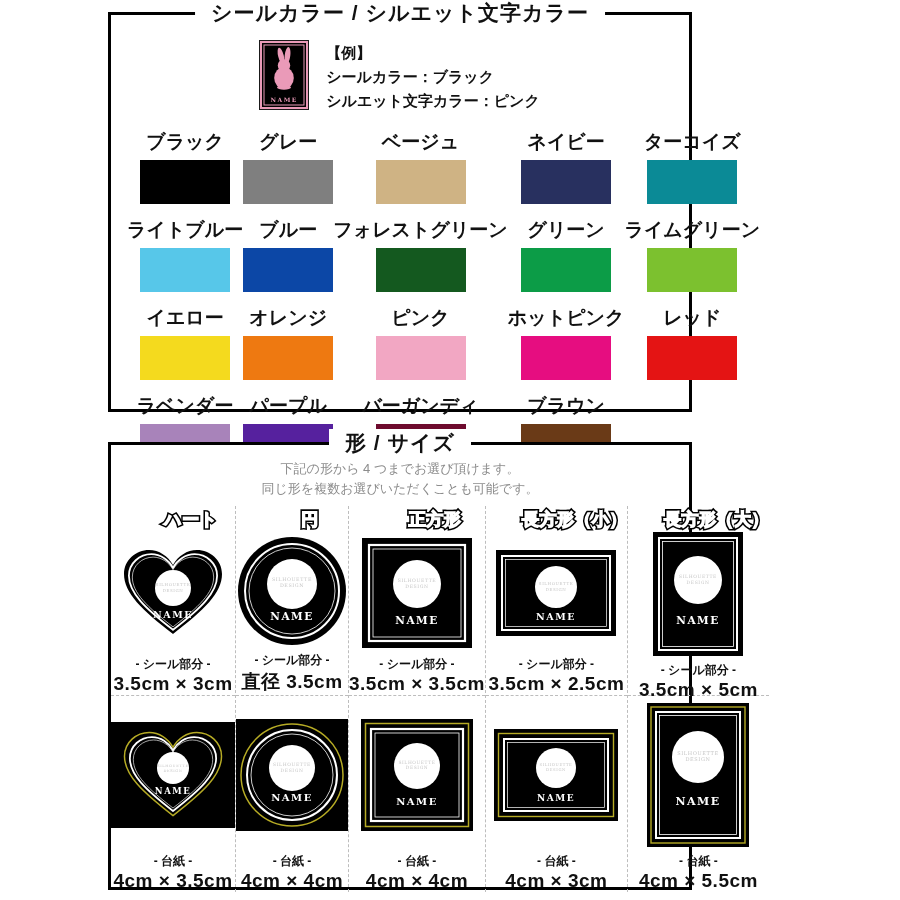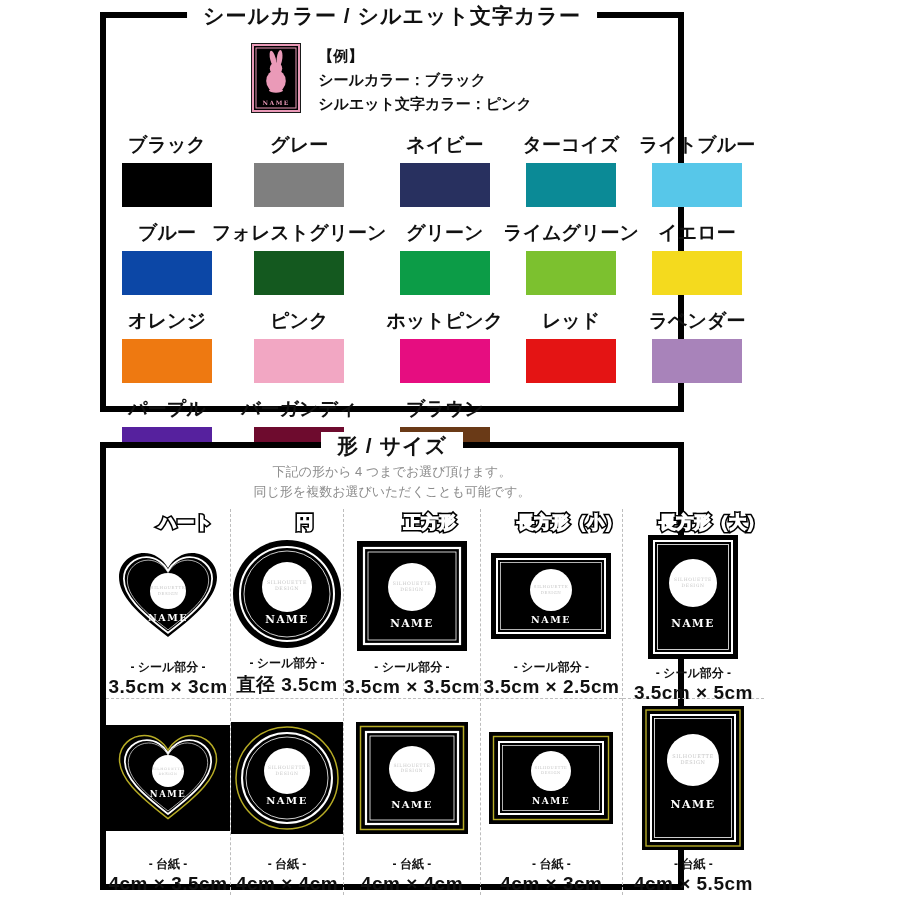--- a/index.html
+++ b/index.html
@@ -1,17 +1,17 @@
 <!DOCTYPE html>
 <html><head>
 <meta charset="utf-8">
 <style>
   html,body{margin:0;padding:0;background:#fff;width:900px;height:900px;
     font-family:"Liberation Sans","DejaVu Sans",sans-serif;color:#111;}
-  .box{position:absolute;left:100px;width:584px;border:6px solid #000000;box-sizing:border-box;background:#fff;}
+  .box{position:absolute;left:108px;width:584px;border:3px solid #000000;box-sizing:border-box;background:#fff;}
   .box1{top:12px;height:400px;}
   .box2{top:442px;height:448px;}
   .box-title{position:absolute;top:-16px;left:50%;transform:translateX(-50%);
     background:#fff;padding:0 16px;font-size:21px;font-weight:800;white-space:nowrap;letter-spacing:1px;}
   
   .example-row{display:flex;justify-content:center;align-items:flex-start;gap:18px;margin-top:26px;}
   .example-card{width:48px;height:68px;background:#000;border:2px solid #ea9ab8;outline:1px solid #1a1a1a;
     box-shadow:inset 0 0 0 1.5px #000, inset 0 0 0 2.5px #ea9ab8;
     display:flex;flex-direction:column;align-items:center;justify-content:flex-end;padding-bottom:4px;box-sizing:border-box;}
   .example-name{color:#ea9ab8;font-size:6px;font-weight:700;letter-spacing:1.5px;
@@ -72,20 +72,24 @@
   <div class="color-grid">
       <div class="swatch-cell">
         <div class="swatch-label">ブラック</div>
         <div class="swatch-box" style="background: rgb(0, 0, 0);"></div>
       </div>
       <div class="swatch-cell">
         <div class="swatch-label">グレー</div>
         <div class="swatch-box" style="background: rgb(127, 127, 127);"></div>
       </div>
       <div class="swatch-cell">
+        <div class="swatch-label">ベージュ</div>
+        <div class="swatch-box" style="background: rgb(207, 179, 132);"></div>
+      </div>
+      <div class="swatch-cell">
         <div class="swatch-label">ネイビー</div>
         <div class="swatch-box" style="background: rgb(40, 48, 95);"></div>
       </div>
       <div class="swatch-cell">
         <div class="swatch-label">ターコイズ</div>
         <div class="swatch-box" style="background: rgb(11, 138, 150);"></div>
       </div>
       <div class="swatch-cell">
         <div class="swatch-label">ライトブルー</div>
         <div class="swatch-box" style="background: rgb(87, 199, 233);"></div>

